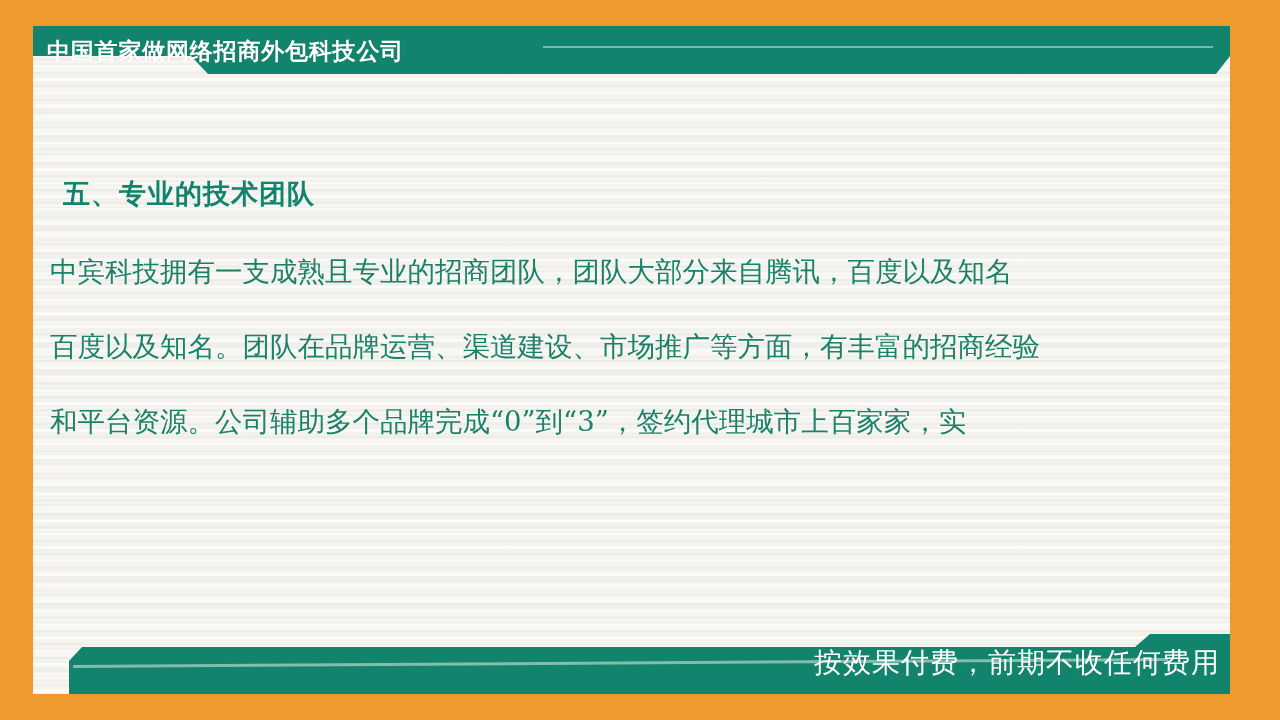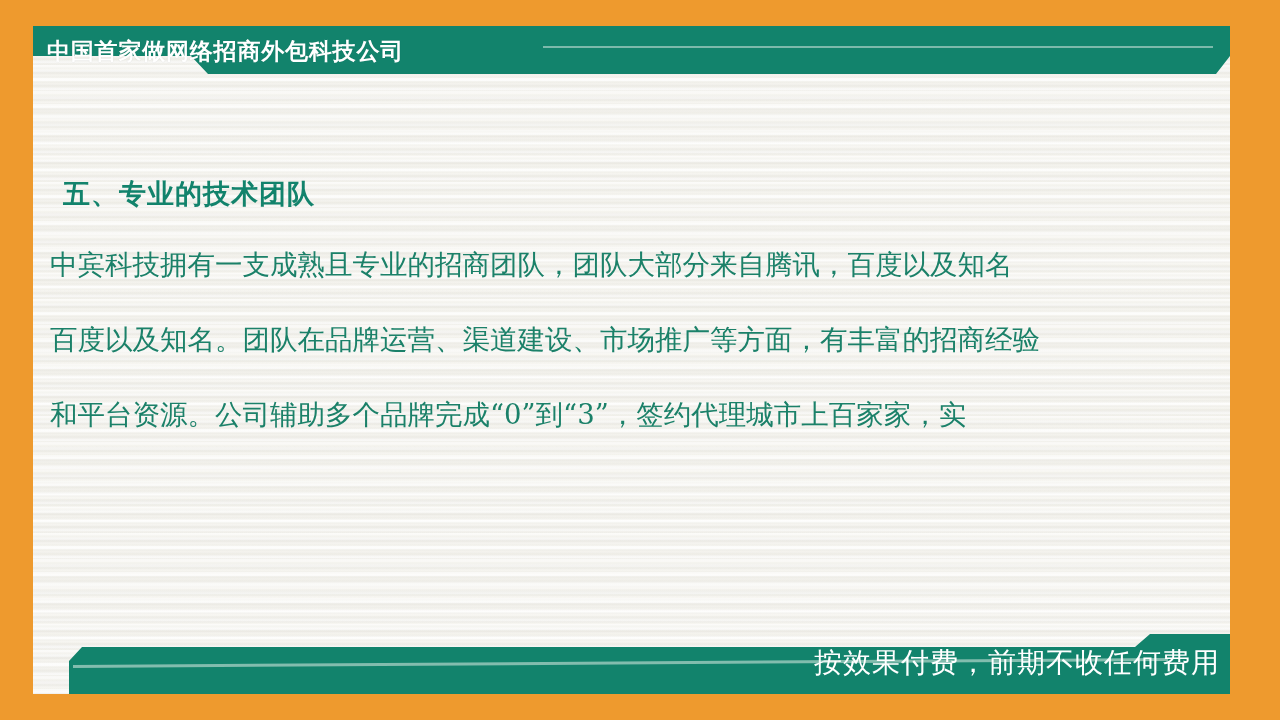--- a/index.html
+++ b/index.html
@@ -100,21 +100,21 @@
     font-size: 27px;
     font-weight: bold;
     letter-spacing: 1px;
     white-space: nowrap;
     margin-top: 40px;
   }
 
   #body-text {
     position: absolute;
     left: 17px;
-    top: 153px;
+    top: 160px;
     width: 1150px;
     color: #1b8169;
     font-family: "DejaVu Serif", "Liberation Serif", serif;
     font-size: 27.5px;
     line-height: 75px;
     text-align: justify;
     text-justify: inter-character;
     letter-spacing: 0px;
   }
   #body-text p {

